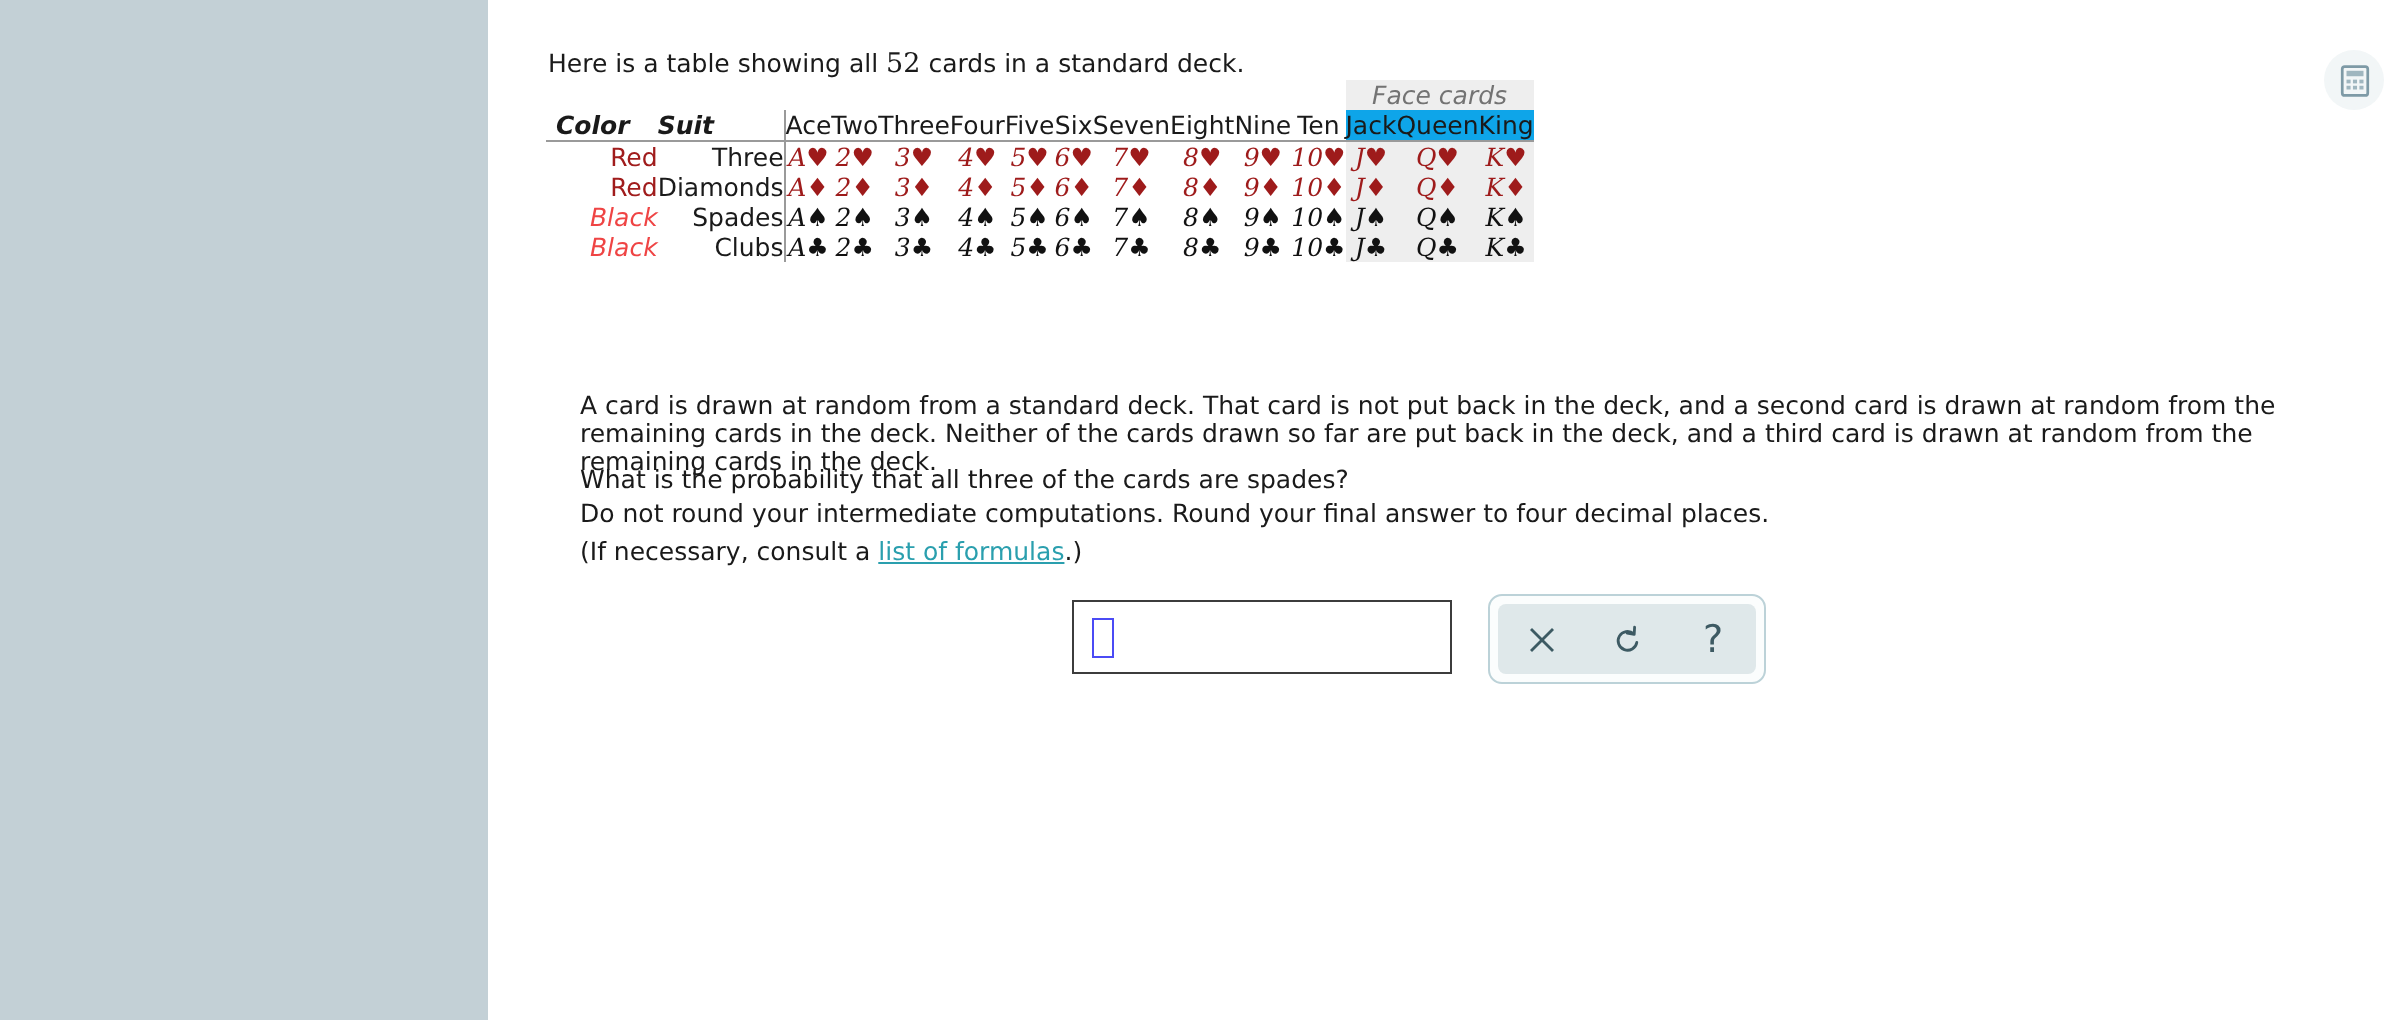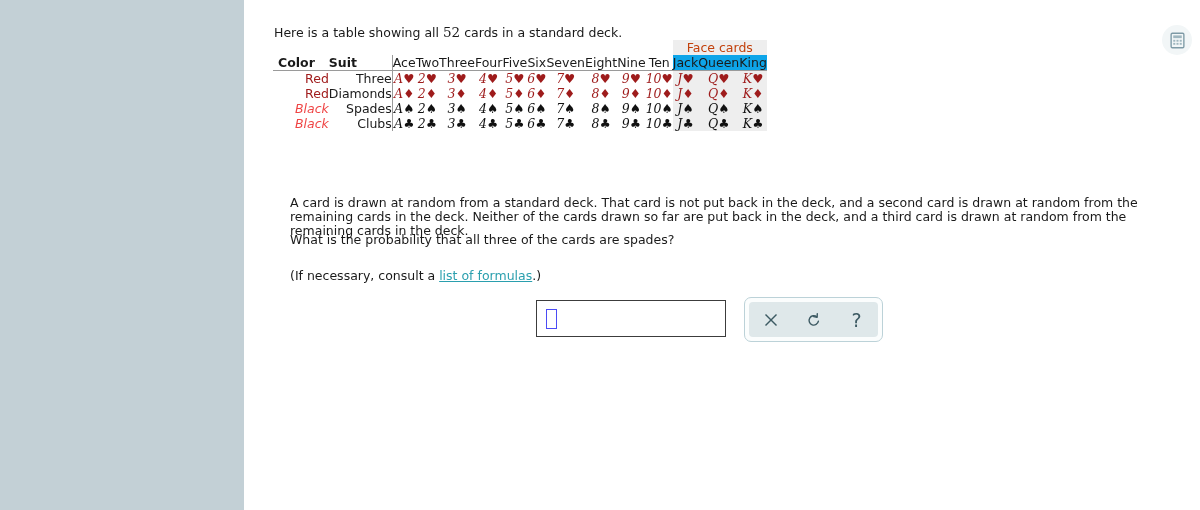--- a/index.html
+++ b/index.html
@@ -53,31 +53,32 @@
     white-space: nowrap;
   }
 
   .grp-blank { }
   .grp-face {
     background: #eeeeee;
     font-weight: bold;
     font-size: 12.5px;
     text-align: center;
     padding: 4px 6px 5px 6px;
-    color: #c2410c;
+    color: #737373;
+    font-style: italic;
   }
 
   .hdr {
     font-size: 12.5px;
     padding: 3px 6px 4px 6px;
     text-align: center;
     color: #1a1a1a;
     border-bottom: 1.5px solid #9a9a9a;
   }
-  .hdr.bold { font-weight: bold; }
+  .hdr.bold { font-weight: bold; font-style: italic; }
   .hdr.color-h { text-align: left; padding-left: 5px; padding-right: 14px; }
   .hdr.suit-h  { text-align: left; padding-right: 6px; }
   .hdr.faceshade { background: #0ea5e9; }
 
   .cell {
     padding: 5px 6px 6px 6px;
     text-align: center;
     font-family: "DejaVu Serif", serif;
     font-weight: bold;
     font-size: 12.5px;
@@ -275,20 +276,21 @@
             <td class="cell black faceshade"><span class="rank">Q</span><span>♣</span></td>
             <td class="cell black faceshade"><span class="rank">K</span><span>♣</span></td>
           </tr>
         </tbody>
     </table>
 
     <div class="para" id="p-setup">A card is drawn at random from a standard deck. That card is not put back in the deck, and a second card is drawn at random from the remaining cards in the deck. Neither of the cards drawn so far are put back in the deck, and a third card is drawn at random from the remaining cards in the deck.</div>
 
     <div class="para" id="p-q">
       <span>What is the probability that all three of the cards are spades?</span>
+      <span class="l2">Do not round your intermediate computations. Round your final answer to four decimal places.</span>
     </div>
 
     <div class="para" id="p-form"><span>(If necessary, consult a </span><span class="link">list of formulas</span><span>.)</span></div>
 
     <div class="answer-input">
       <div class="mathbox"></div>
     </div>
 
     <div class="toolbar">
       <div class="toolbar-inner">

